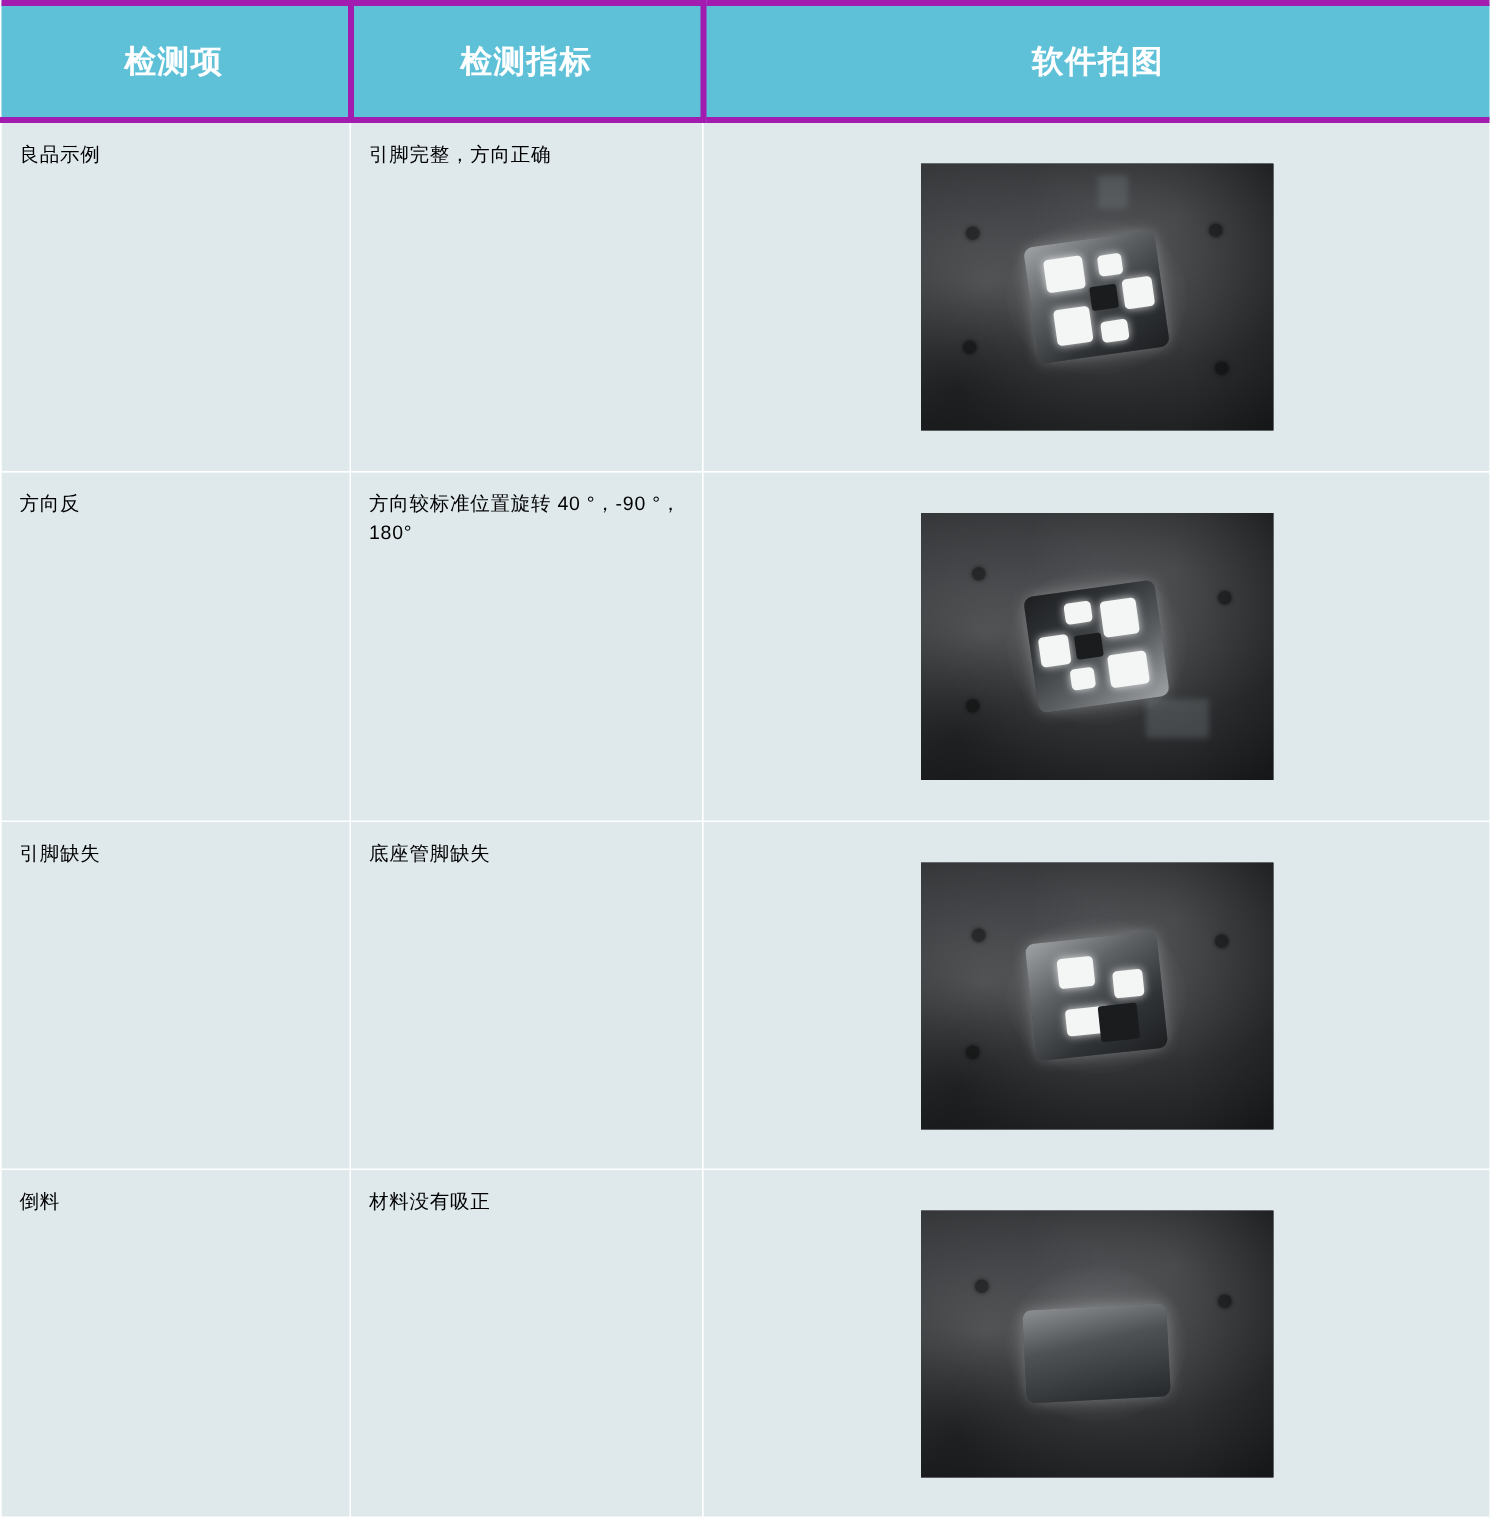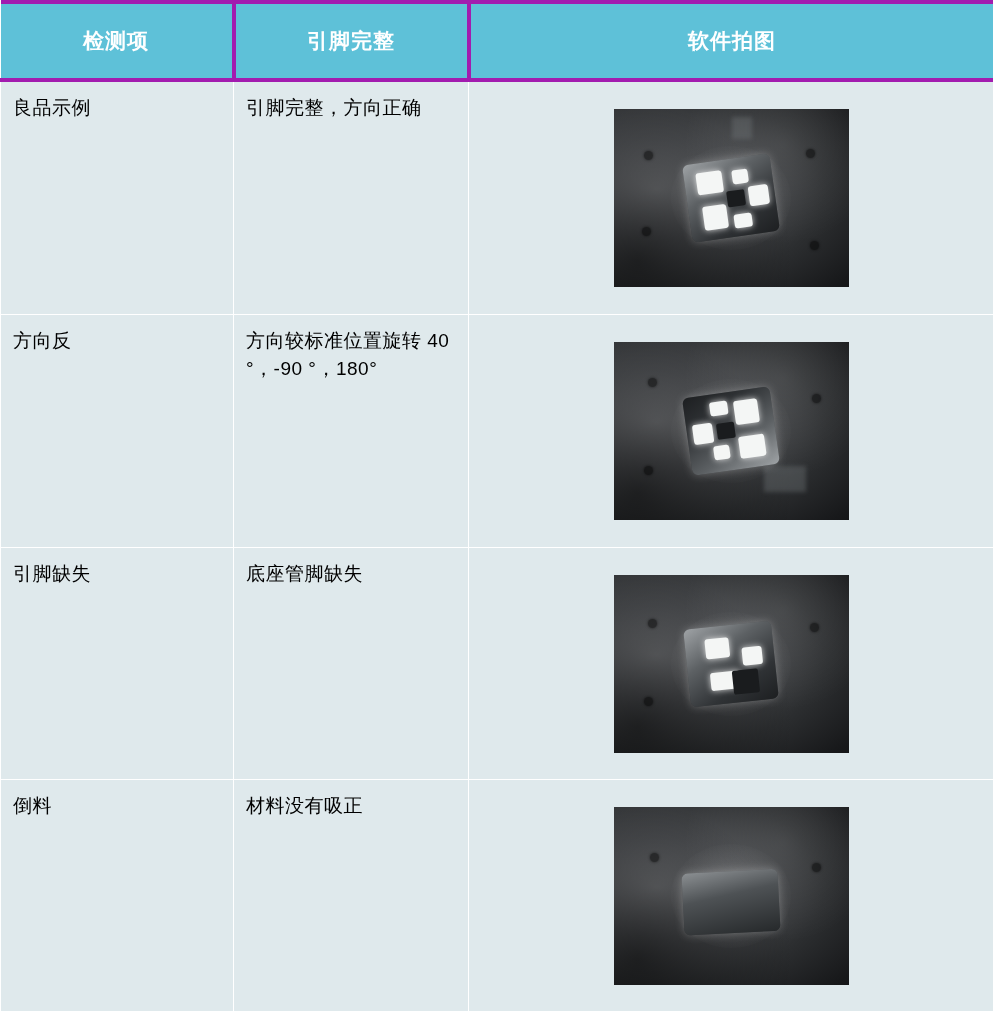--- a/index.html
+++ b/index.html
@@ -43,21 +43,21 @@
   thead th.th-last { border-right: none; }
 
   tbody td {
     background: #dfe9ec;
     border: 1px solid #ffffff;
     vertical-align: top;
     padding: 0;
   }
   tbody tr td.cell-text {
     padding: 12px 10px 10px 12px;
-    font-size: 19px;
+    font-size: 13px;
     color: #000000;
     line-height: 1.45;
     letter-spacing: 0.5px;
     word-break: break-all;
   }
   tbody tr td.cell-image {
     background: #dfe9ec;
     text-align: center;
     vertical-align: middle;
     padding: 0;
@@ -175,21 +175,21 @@
 <div class="doc">
   <table class="inspection-table">
     <colgroup>
       <col class="c1">
         <col class="c2">
         <col class="c3">
     </colgroup>
     <thead>
       <tr>
         <th class="th-first">检测项</th>
-        <th>引脚完整</th>
+        <th>检测指标</th>
         <th class="th-last">软件拍图</th>
       </tr>
     </thead>
     <tbody>
 
       <tr class="row-1">
         <td class="cell-text">良品示例</td>
         <td class="cell-text">引脚完整，方向正确</td>
         <td class="cell-image">
           <div class="photo">

